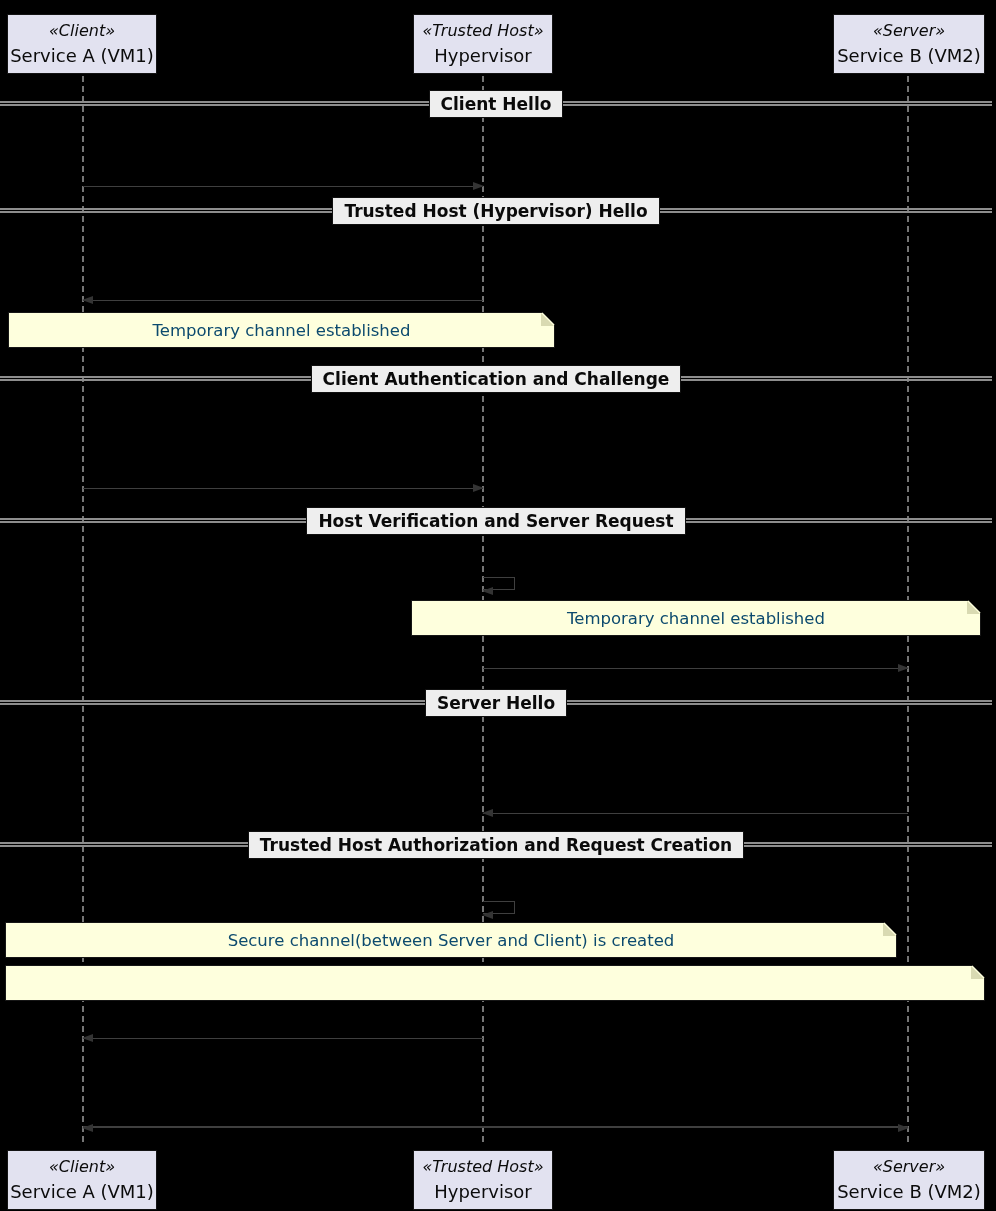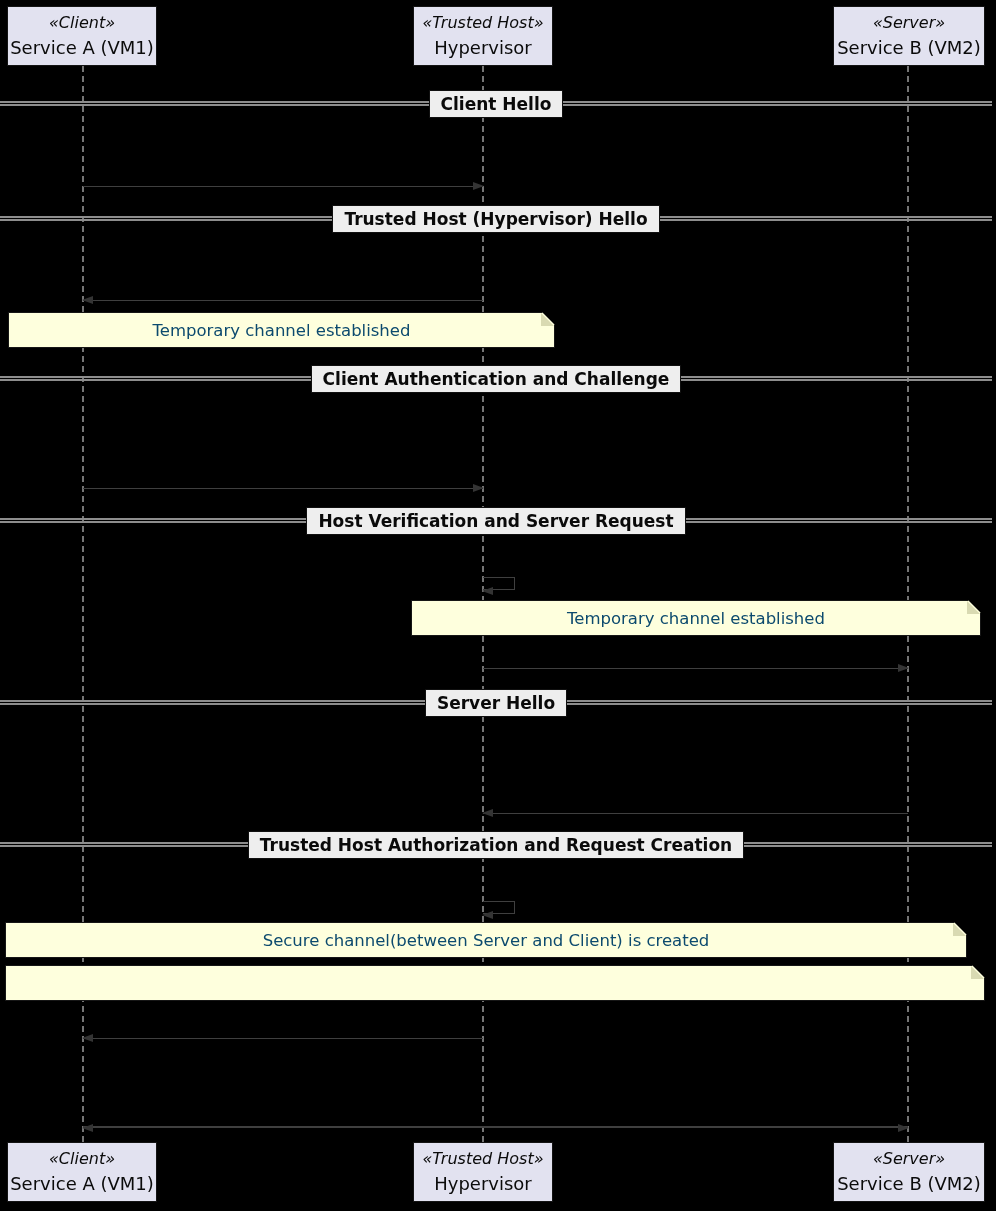--- a/index.html
+++ b/index.html
@@ -6,21 +6,21 @@
   .canvas{
     position:relative;width:996px;height:1211px;background:#000;overflow:hidden;
     font-family:"DejaVu Sans","Liberation Sans",sans-serif;
   }
   
   .lifeline{position:absolute;width:0;border-left:2px dashed #757575;top:66px;height:1076px;}
   
   .actor{
     position:absolute;height:60px;background:#E2E2F0;border:1.5px solid #141414;
     display:flex;flex-direction:column;align-items:center;justify-content:center;
-    color:#0b0b0b;box-sizing:border-box;
+    color:#0b0b0b;box-sizing:border-box;margin-top:8px;
   }
   .actor .stereo{font-style:italic;font-size:16px;line-height:24px;}
   .actor .aname{font-size:18px;line-height:26px;}
   
   .divider{position:absolute;left:0;width:992px;height:30px;display:flex;align-items:center;justify-content:center;}
   .divider .dline{position:absolute;left:0;right:0;top:12px;height:5px;border-top:2px solid #8d8d8d;border-bottom:2px solid #8d8d8d;box-sizing:border-box;}
   .divider .dbox{
     position:relative;background:#EEEEEE;border:1.5px solid #101010;color:#0a0a0a;
     font-weight:bold;font-size:17px;line-height:26px;padding:0 11px;white-space:nowrap;
   }
@@ -53,21 +53,21 @@
 <div class="canvas">
 
   <div class="lifeline" style="left:82px;"></div>
   <div class="lifeline" style="left:482px;"></div>
   <div class="lifeline" style="left:907px;"></div>
 
   <div class="divider" style="top:89px;">
     <div class="dline"></div>
     <div class="dbox">Client Hello</div>
   </div>
-  <div class="divider" style="top:204px;">
+  <div class="divider" style="top:196px;">
     <div class="dline"></div>
     <div class="dbox">Trusted Host (Hypervisor) Hello</div>
   </div>
   <div class="divider" style="top:364px;">
     <div class="dline"></div>
     <div class="dbox">Client Authentication and Challenge</div>
   </div>
   <div class="divider" style="top:506px;">
     <div class="dline"></div>
     <div class="dbox">Host Verification and Server Request</div>
@@ -111,21 +111,21 @@
   </div>
 
   <div class="note" style="left:8px;top:312px;width:547px;">
     <span class="fold"></span>
     <span>Temporary channel established</span>
   </div>
   <div class="note" style="left:411px;top:600px;width:570px;">
     <span class="fold"></span>
     <span>Temporary channel established</span>
   </div>
-  <div class="note" style="left:5px;top:922px;width:962px;">
+  <div class="note" style="left:5px;top:922px;width:892px;">
     <span class="fold"></span>
     <span>Secure channel(between Server and Client) is created</span>
   </div>
   <div class="note" style="left:5px;top:965px;width:980px;">
     <span class="fold"></span>
   </div>
 
   <div class="actor" style="left:7px;top:6px;width:150px;">
     <span class="stereo">«Client»</span>
     <span class="aname">Service A (VM1)</span>

